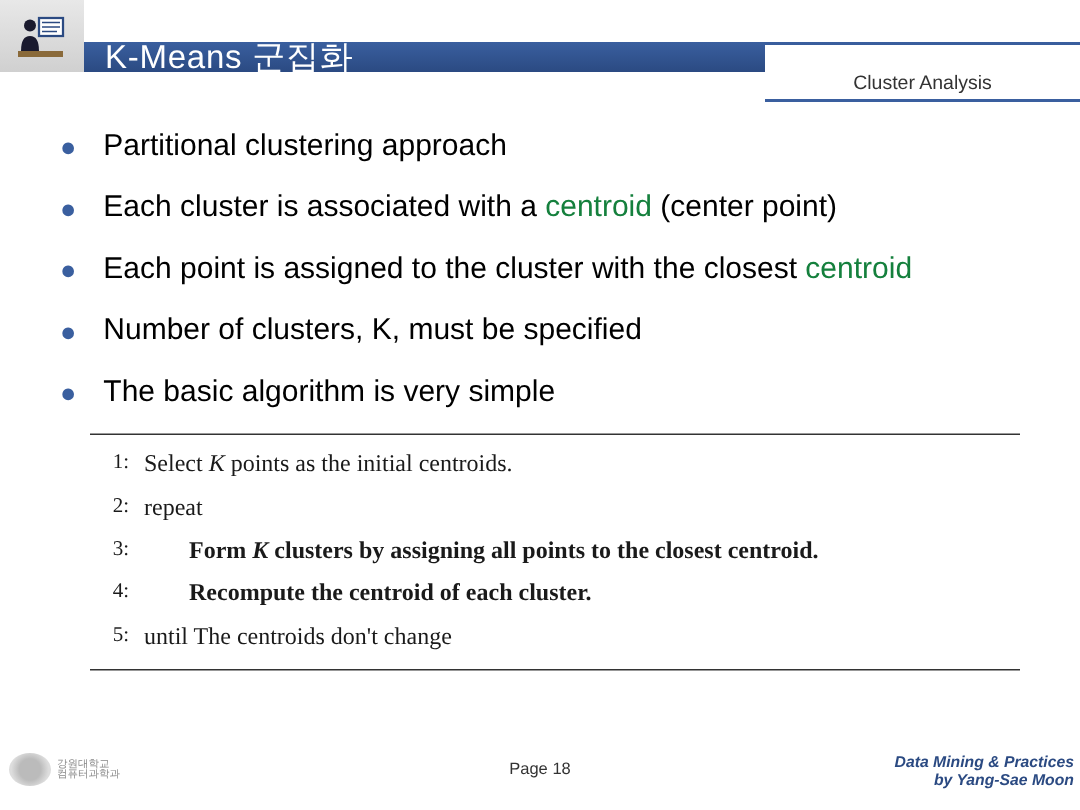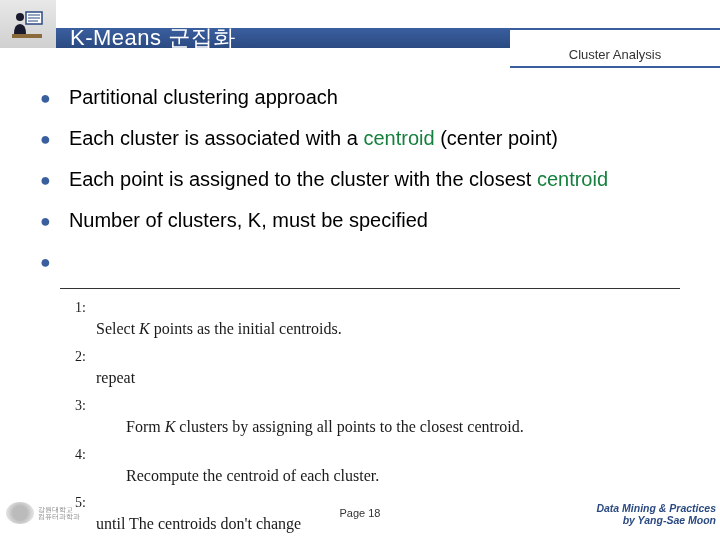--- a/index.html
+++ b/index.html
@@ -87,23 +87,22 @@
     color: #1a1a1a;
   }
   .algo-num {
     width: 26px;
     text-align: right;
     margin-right: 10px;
     font-size: 14px;
   }
   .algo-body {
     flex: 1;
-    margin-top: 20px;
-  }
-  .algo-body.indent1 { padding-left: 30px; }
+  }
+  .algo-body.indent1 { padding-left: 30px; font-weight: bold; }
   .algo-body .kvar { font-style: italic; }
   .algo-body .bold { font-weight: normal; }
   .footer {
     position: absolute;
     bottom: 12px;
     left: 0;
     right: 0;
     height: 30px;
     display: flex;
     align-items: center;
@@ -173,20 +172,21 @@
       <li>
         <span class="bullet">●</span>
         <span>Each point is assigned to the cluster with the closest <span class="centroid-word">centroid</span></span>
       </li>
       <li>
         <span class="bullet">●</span>
         <span>Number of clusters, K, must be specified</span>
       </li>
       <li>
         <span class="bullet">●</span>
+        <span>The basic algorithm is very simple</span>
       </li>
     </ul>
 </div>
 
 <div class="algo-box">
     <div class="algo-line">
       <span class="algo-num">1:</span>
       <span class="algo-body">Select <span class="kvar">K</span> points as the initial centroids.</span>
     </div>
     <div class="algo-line">

